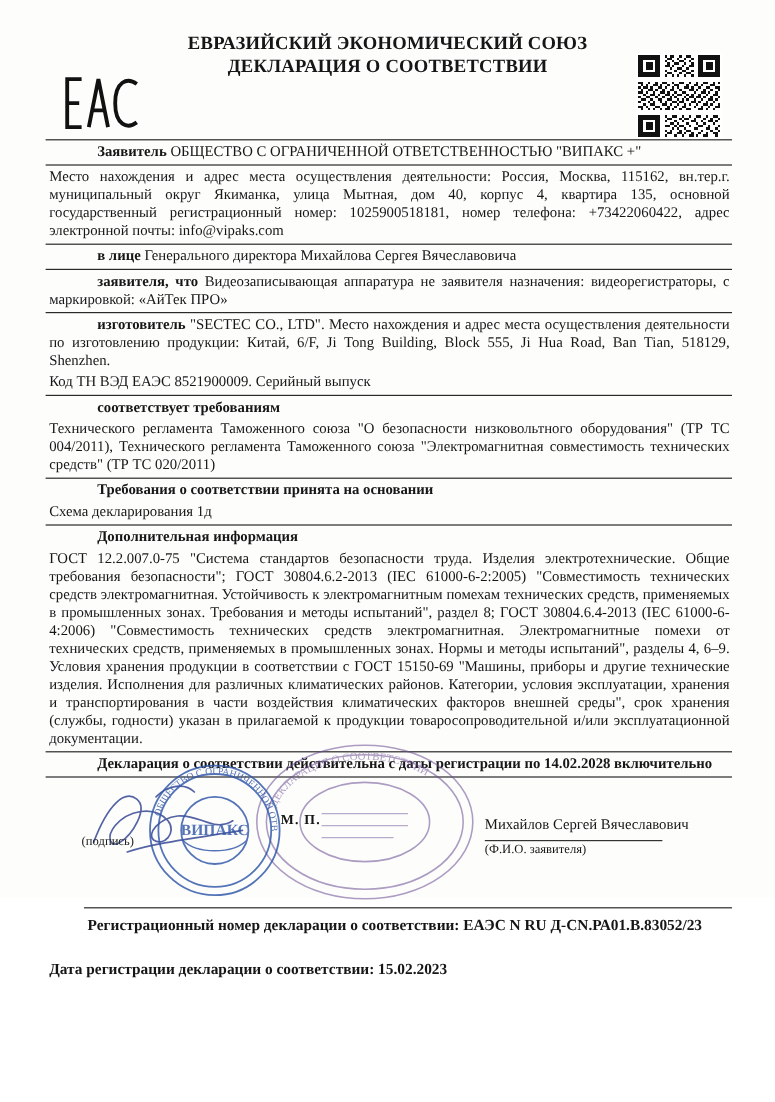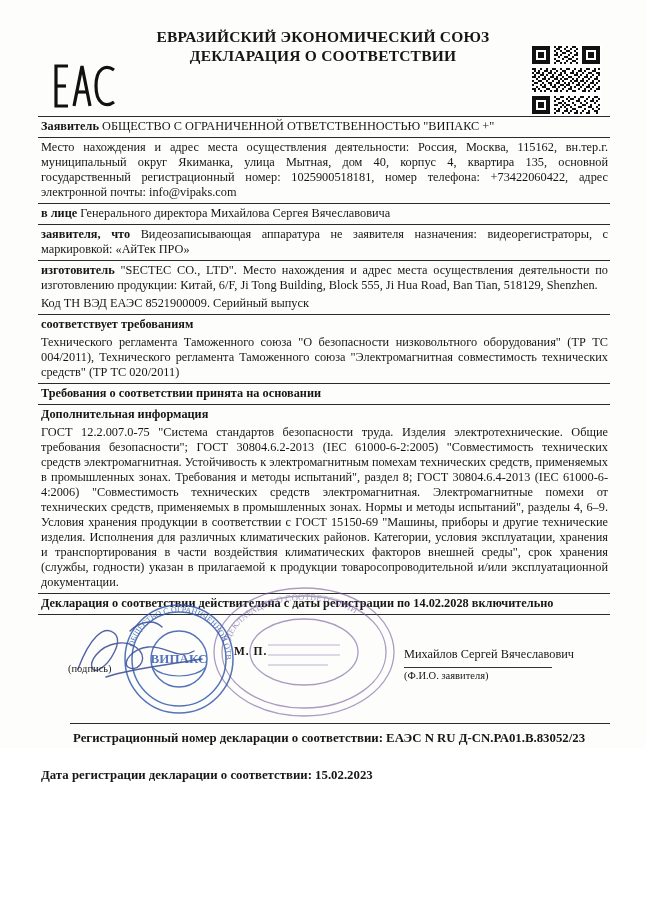--- a/index.html
+++ b/index.html
@@ -58,21 +58,21 @@
   }
   .row {
     border-top: 1px solid #2a2a2a;
     padding: 2px 2px 3px 3px;
     font-size: 12.3px;
     line-height: 1.22;
     text-align: justify;
   }
   .row.first { border-top: 1px solid #2a2a2a; }
   .row.noline { border-top: none; padding-top: 0; }
-  b, .b { font-weight: bold; }
+  b, .b { font-weight: bold; margin-left: 40px; }
   .sign-area {
     position: relative;
     height: 104px;
     border-top: 1px solid #2a2a2a;
   }
   .sign-label {
     position: absolute;
     left: 30px;
     top: 48px;
     font-size: 10.5px;
@@ -440,20 +440,23 @@
 
     <div class="row noline">
       <span>Технического регламента Таможенного союза "О безопасности низковольтного оборудования" (ТР ТС 004/2011), Технического регламента Таможенного союза "Электромагнитная совместимость технических средств" (ТР ТС 020/2011)</span>
     </div>
 
     <div class="row">
       <span class="b">Требования о соответствии принята на основании</span>
     </div>
 
 
+    <div class="row noline">
+      <span>Схема декларирования 1д</span>
+    </div>
 
     <div class="row">
       <span class="b">Дополнительная информация</span>
     </div>
 
     <div class="row noline">
       <span>ГОСТ 12.2.007.0-75 "Система стандартов безопасности труда. Изделия электротехнические. Общие требования безопасности"; ГОСТ 30804.6.2-2013 (IEC 61000-6-2:2005)  "Совместимость технических средств электромагнитная. Устойчивость к электромагнитным помехам технических средств, применяемых в промышленных зонах. Требования и методы испытаний", раздел 8; ГОСТ 30804.6.4-2013 (IEC 61000-6-4:2006) "Совместимость технических средств электромагнитная. Электромагнитные помехи от технических средств, применяемых в промышленных зонах. Нормы и методы испытаний", разделы 4, 6–9. Условия хранения продукции в соответствии с ГОСТ 15150-69 "Машины, приборы и другие технические изделия. Исполнения для различных климатических районов. Категории, условия эксплуатации, хранения и транспортирования в части воздействия климатических факторов внешней среды", срок хранения (службы, годности) указан в прилагаемой к продукции товаросопроводительной и/или эксплуатационной документации.</span>
     </div>
 
     <div class="row">

